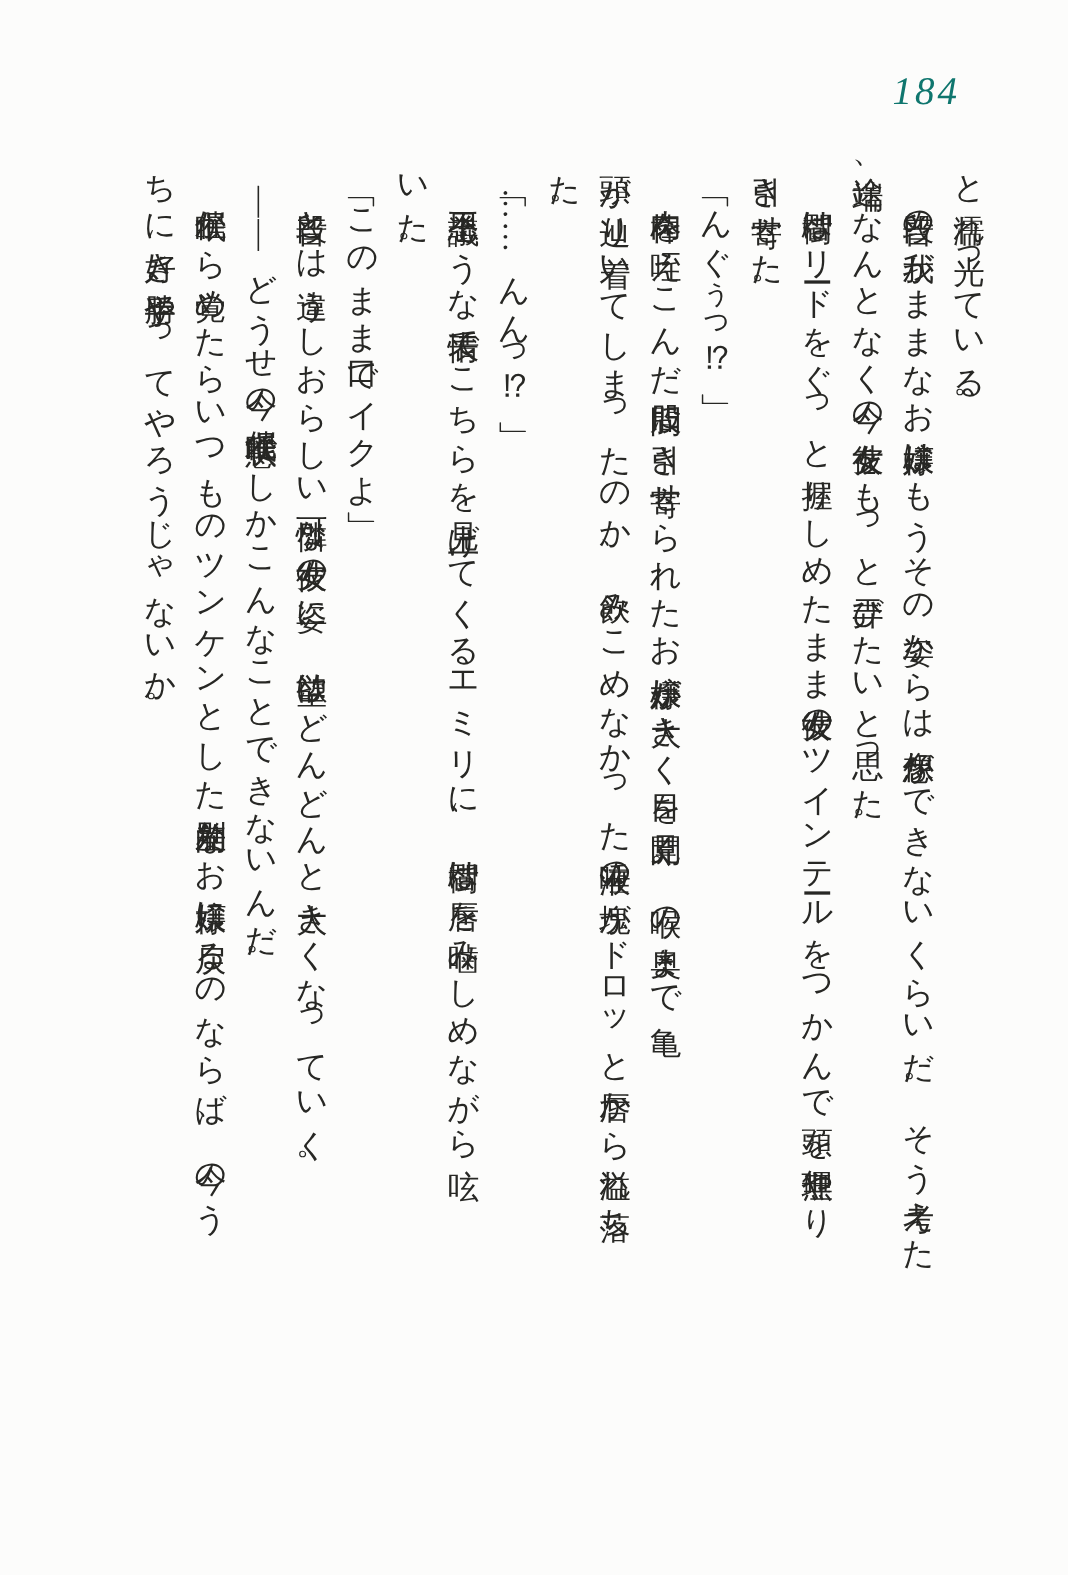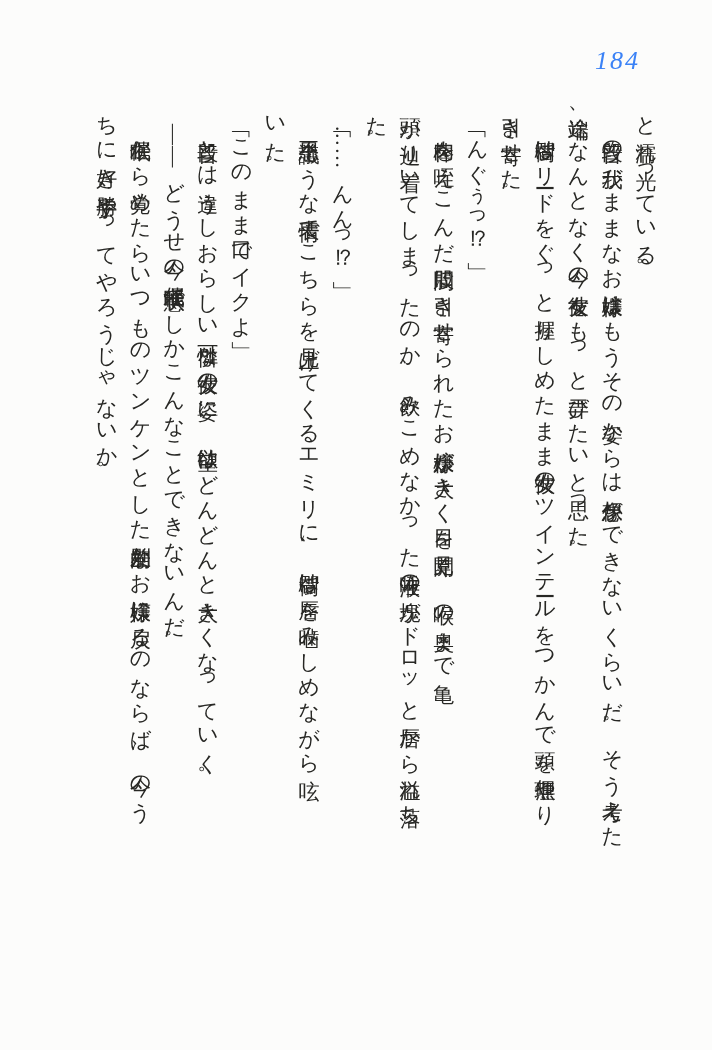--- a/index.html
+++ b/index.html
@@ -16,21 +16,21 @@
     font-family: "Liberation Serif", serif;
     color: #272724;
   }
   .page-number {
     position: absolute;
     top: 46px;
     left: 595px;
     font-size: 26px;
     font-style: italic;
     letter-spacing: 2px;
-    color: #3b82f6;
+    color: #0f766e;
   }
   .text-block {
     position: absolute;
     top: 102px;
     right: 50px;
     height: 848px;
     writing-mode: vertical-rl;
     text-orientation: mixed;
     font-size: 21px;
     line-height: 33.7px;

